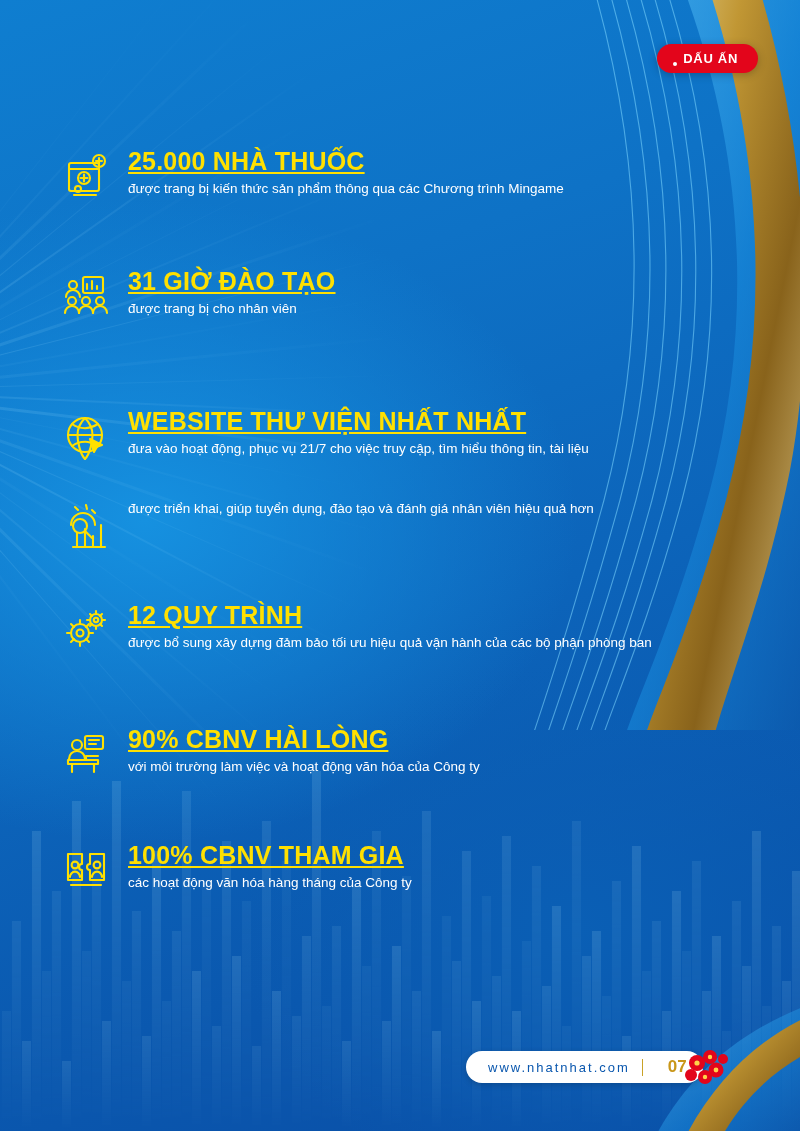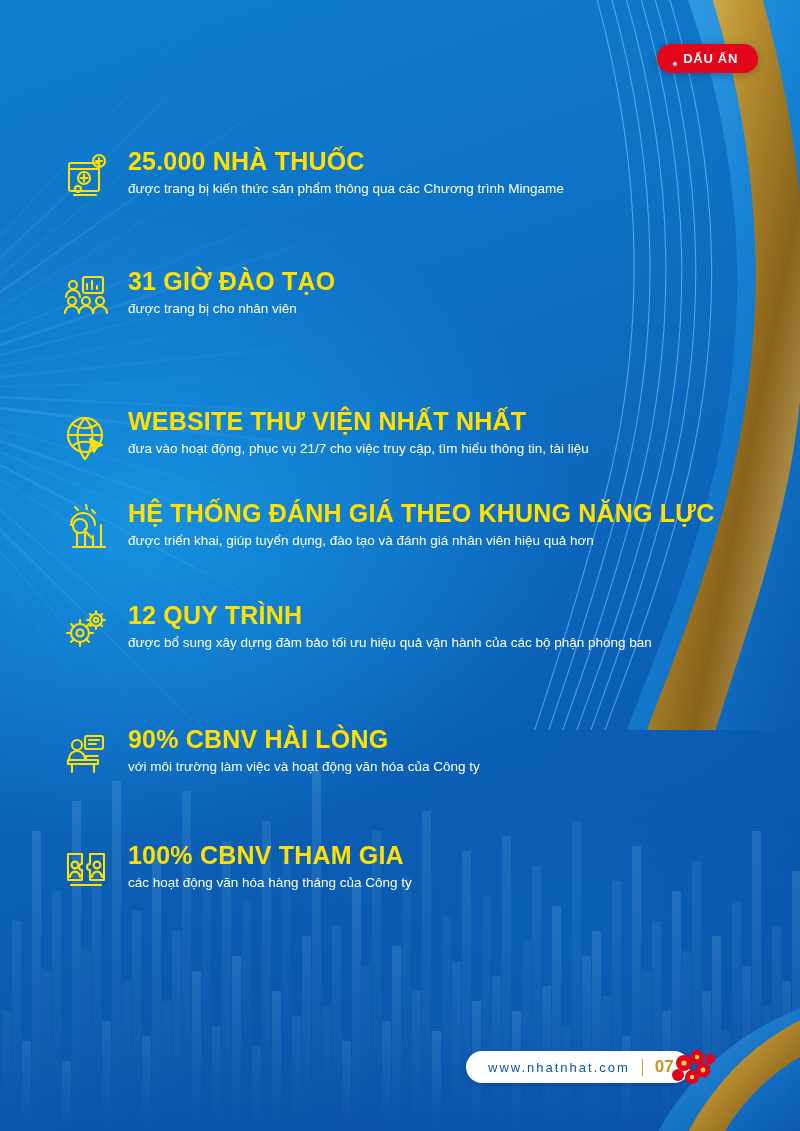--- a/index.html
+++ b/index.html
@@ -131,20 +131,21 @@
     padding-top: 2px;
   }
   .headline {
     color: #ffe000;
     font-size: 25px;
     font-weight: bold;
     letter-spacing: .2px;
     line-height: 1.08;
     margin: 0 0 5px 0;
     white-space: nowrap;
+    text-decoration: underline;
   }
   .sub {
     color: #ffffff;
     font-size: 13.5px;
     line-height: 1.3;
     margin: 0;
     white-space: nowrap;
   }
   .gap-1 { height: 62px; }
   .gap-2 { height: 82px; }
@@ -175,20 +176,21 @@
   }
   .footer .divider {
     width: 1px;
     height: 17px;
     background: #c9a227;
   }
   .footer .pagenum {
     color: #c9971a;
     font-size: 17px;
     font-weight: bold;
+    margin-left: 13px;
   }
   .flower {
     position: absolute;
     right: -28px;
     bottom: -10px;
     width: 54px;
     height: 50px;
   }
 </style>
 </head>
@@ -414,21 +416,20 @@
         <svg width="50" height="50" viewBox="0 0 50 50" fill="none" stroke="#ffe000" stroke-width="2.1" stroke-linecap="round" stroke-linejoin="round">
           <path d="M10 22a12 12 0 1 1 24 0"></path>
           <path d="M34 10 L31 7 M26 6 L25 2 M17 7 L14 4"></path>
           <circle cx="19" cy="23" r="7"></circle>
           <path d="M24.5 28.5 L31 35"></path>
           <path d="M16 44V30M24 44V26M32 44V33M40 44V22"></path>
           <path d="M12 44h32"></path>
         </svg>
       </div>
       <div class="texts">
-        <p class="headline">HỆ THỐNG ĐÁNH GIÁ THEO KHUNG NĂNG LỰC</p>
         <p class="sub">được triển khai, giúp tuyển dụng, đào tạo và đánh giá nhân viên hiệu quả hơn</p>
       </div>
     </div>
 
     <div class="gap-4"></div>
 
     <div class="item">
       <div class="icon-box">
         <svg width="50" height="50" viewBox="0 0 50 50" fill="none" stroke="#ffe000" stroke-width="2.1" stroke-linecap="round" stroke-linejoin="round">
           <circle cx="19" cy="28" r="9"></circle>

